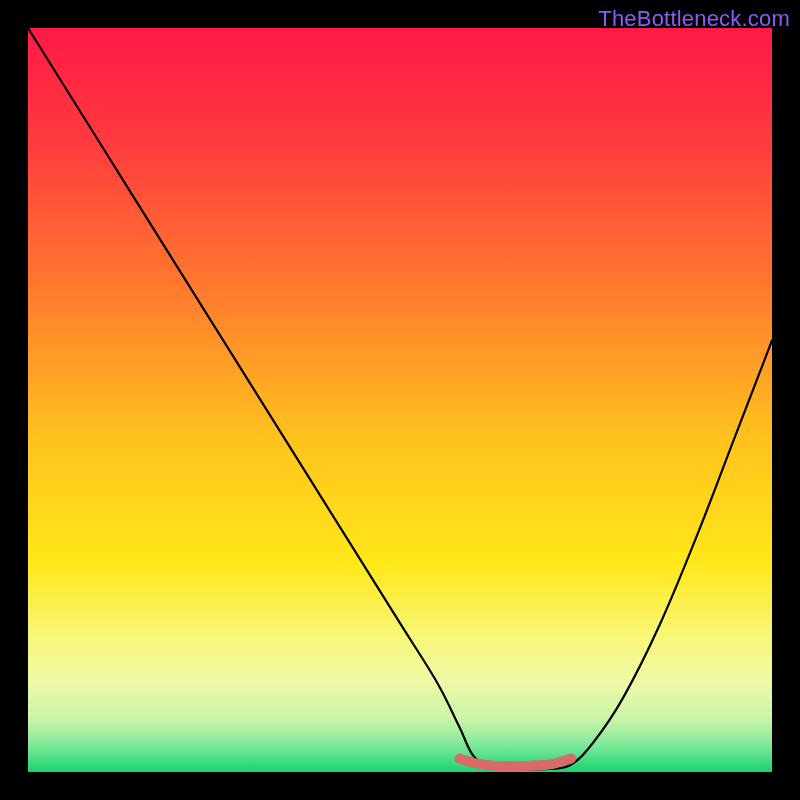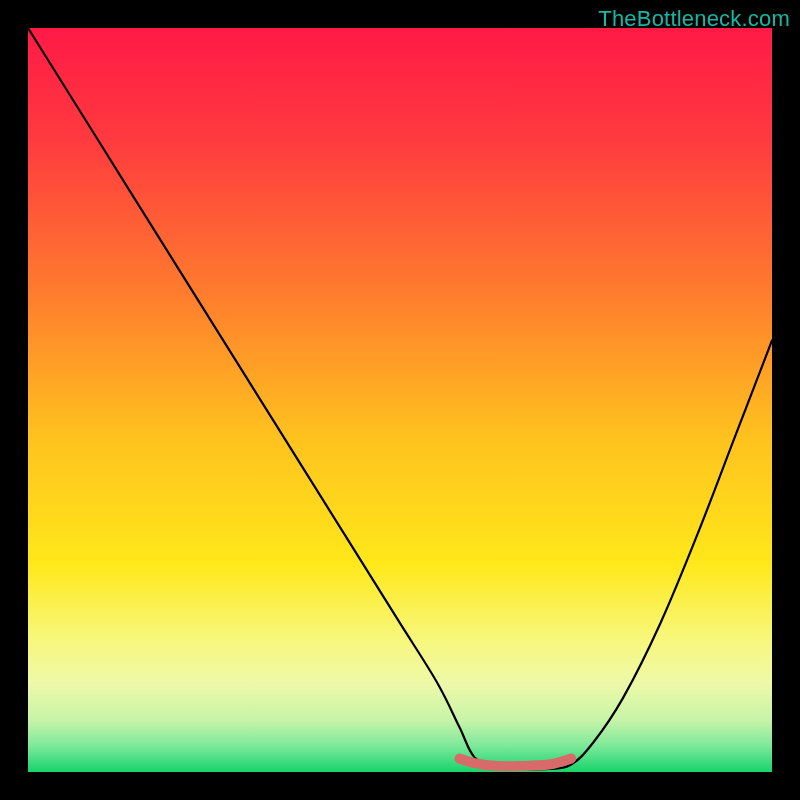--- a/index.html
+++ b/index.html
@@ -25,21 +25,21 @@
     top: 0;
     width: 744px;
     height: 744px;
   }
   .watermark {
     position: absolute;
     top: 6px;
     right: 10px;
     font-family: Arial, Helvetica, sans-serif;
     font-size: 22px;
-    color: #14b8a6;
+    color: #8b5cf6;
     font-weight: 500;
     letter-spacing: 0.2px;
   }
 </style>
 </head>
 <body>
 
 <div class="watermark">TheBottleneck.com</div>
 
 <div class="frame">

